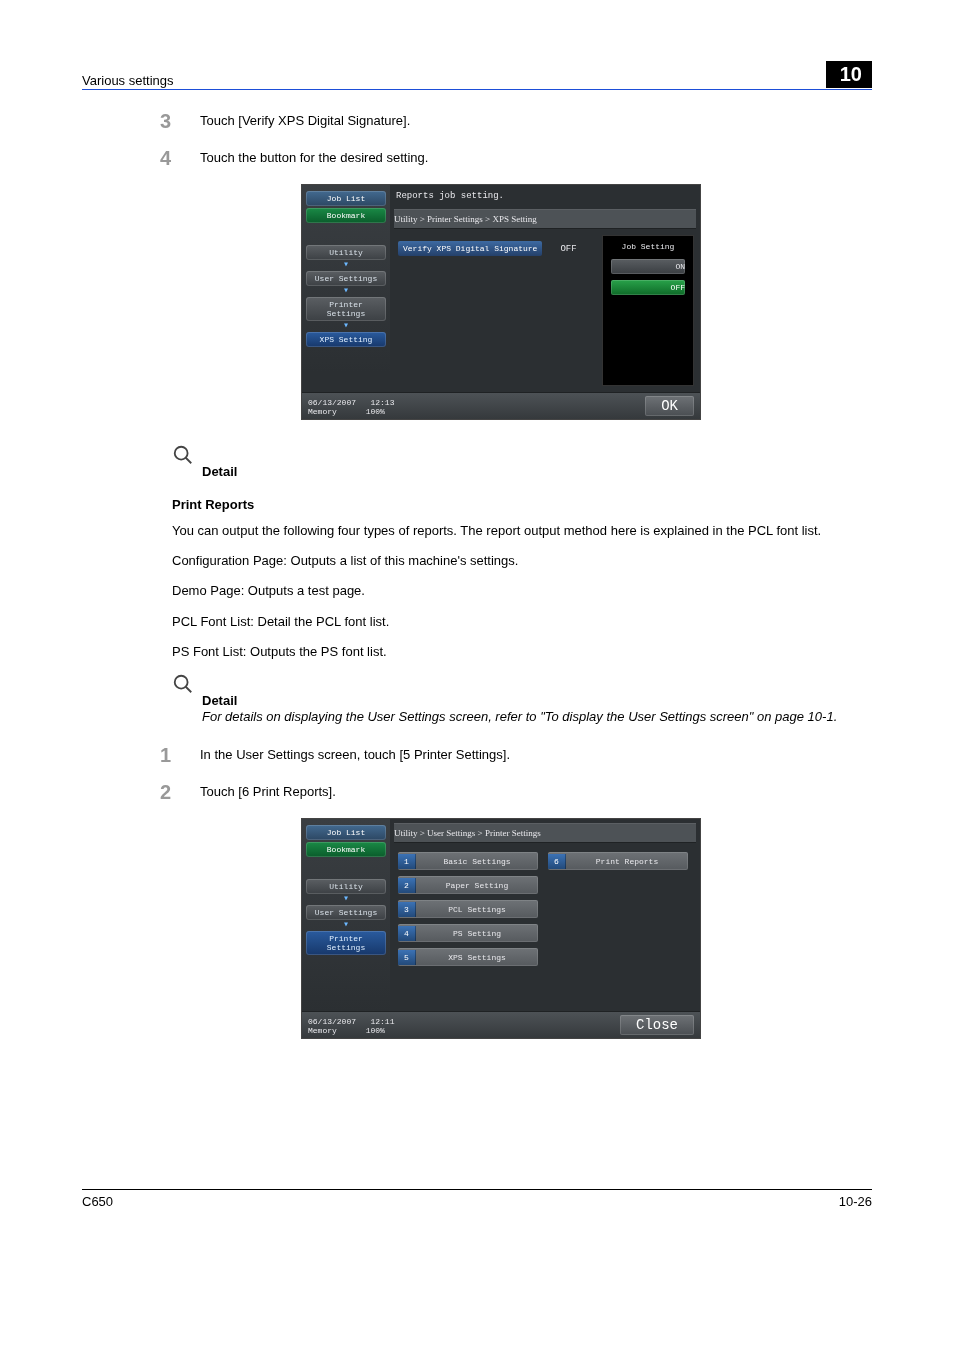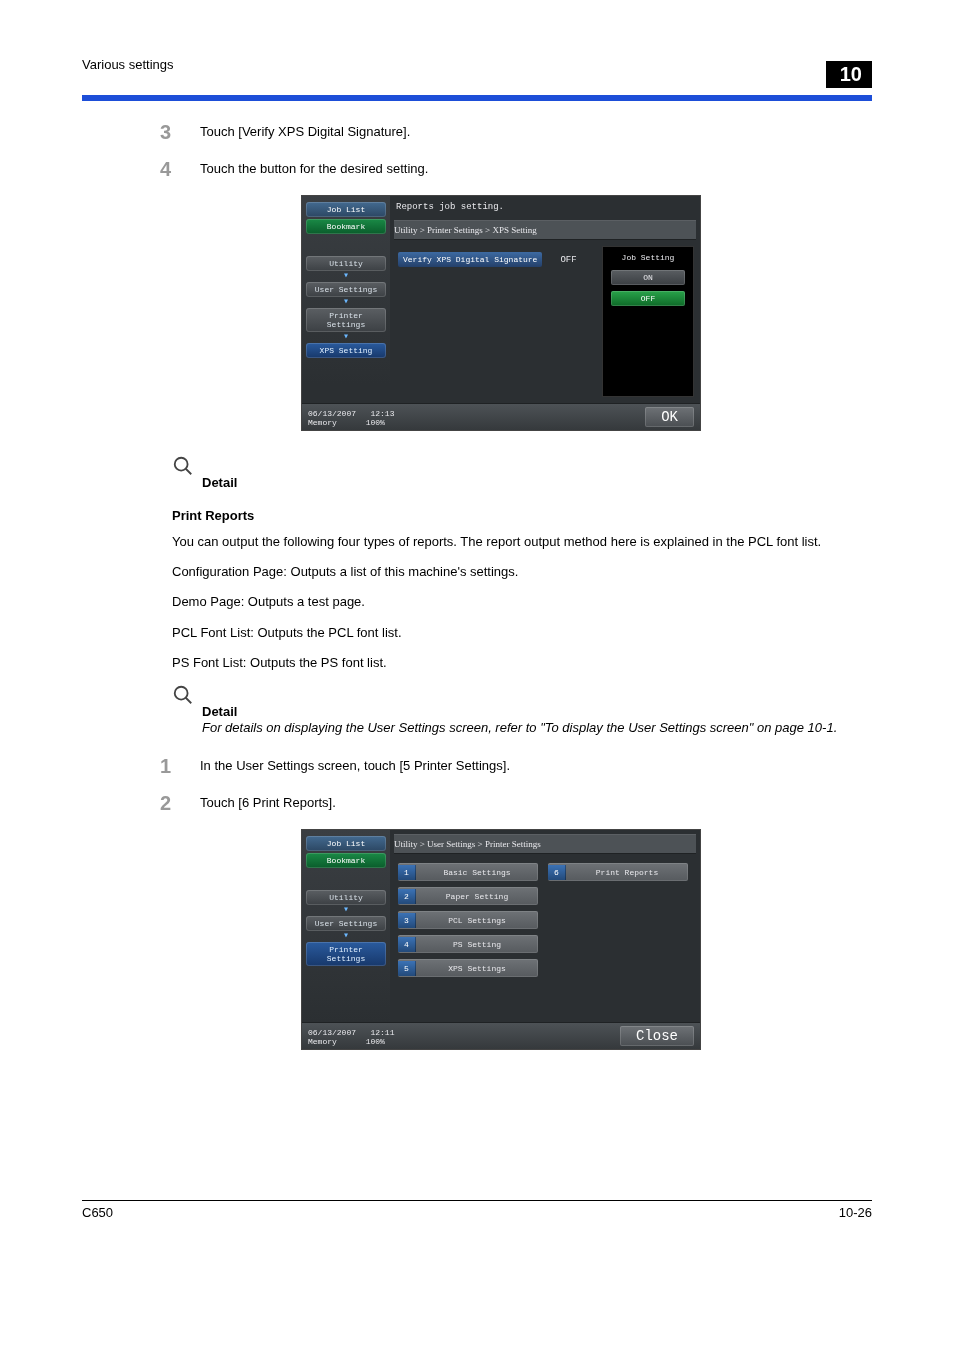--- a/index.html
+++ b/index.html
@@ -8,25 +8,25 @@
     font-family: Arial, Helvetica, sans-serif;
     font-size: 13px;
     color: #000;
     background: #fff;
     width: 954px;
   }
   .page {
     padding: 40px 82px 20px 82px;
   }
   .header-row {
-    border-bottom: 6px solid #1d4ed8;
+    border-bottom: 1px solid #1d4ed8;
     display: flex;
     justify-content: space-between;
-    align-items: center;
-    padding-bottom: 7px;
+    align-items: flex-end;
+    padding-bottom: 1px;
     margin-bottom: 20px;
   }
   .header-title { font-size: 13px; }
   .header-num-box {
     background: #000;
     color: #fff;
     font-weight: bold;
     font-size: 20px;
     padding: 2px 10px 2px 14px;
     margin-top: 21px;
@@ -117,21 +117,21 @@
     background: linear-gradient(#3d6aa2,#24406a);
     color:#fff;
     padding:3px 5px;
     border-radius:2px;
     font-size:8px;
   }
   .ui-val { color:#e8e8ec; font-size:9px; }
   .ui-right-title { text-align:center; color:#e8e8ec; font-size:8px; margin:2px 0 8px 0; }
   .pill-btn {
     display:block;
-    text-align:center;
+    text-align:right;
     padding:3px 0;
     margin:6px 4px;
     border-radius:2px;
     font-size:8px;
     box-shadow: 0 0 0 1px #000, inset 0 0 0 1px rgba(255,255,255,0.15);
   }
   .pill-dark { background: linear-gradient(#5a5e62,#3a3e42); color:#e8e8ec; }
   .pill-green { background: linear-gradient(#29a24a,#0e6a28); color:#fff; }
   .ui-footer {
     display:flex;
@@ -274,21 +274,21 @@
           <line x1="15" y1="15" x2="21" y2="21" stroke="#444" stroke-width="2"></line>
         </svg>
     </div>
     <div class="detail-title">Detail</div>
   </div>
 
   <div class="section-title">Print Reports</div>
   <div class="para">You can output the following four types of reports. The report output method here is explained in the PCL font list.</div>
   <div class="para">Configuration Page: Outputs a list of this machine's settings.</div>
   <div class="para">Demo Page: Outputs a test page.</div>
-  <div class="para">PCL Font List: Outputs the PCL font list.</div>
+  <div class="para">PCL Font List: Detail the PCL font list.</div>
   <div class="para">PS Font List: Outputs the PS font list.</div>
 
   <div class="detail-block">
     <div class="detail-icon">
       <svg class="magnify-svg" viewBox="0 0 24 24">
           <circle cx="10" cy="10" r="7" fill="none" stroke="#444" stroke-width="2"></circle>
           <line x1="15" y1="15" x2="21" y2="21" stroke="#444" stroke-width="2"></line>
         </svg>
     </div>
     <div class="detail-title">Detail</div>

